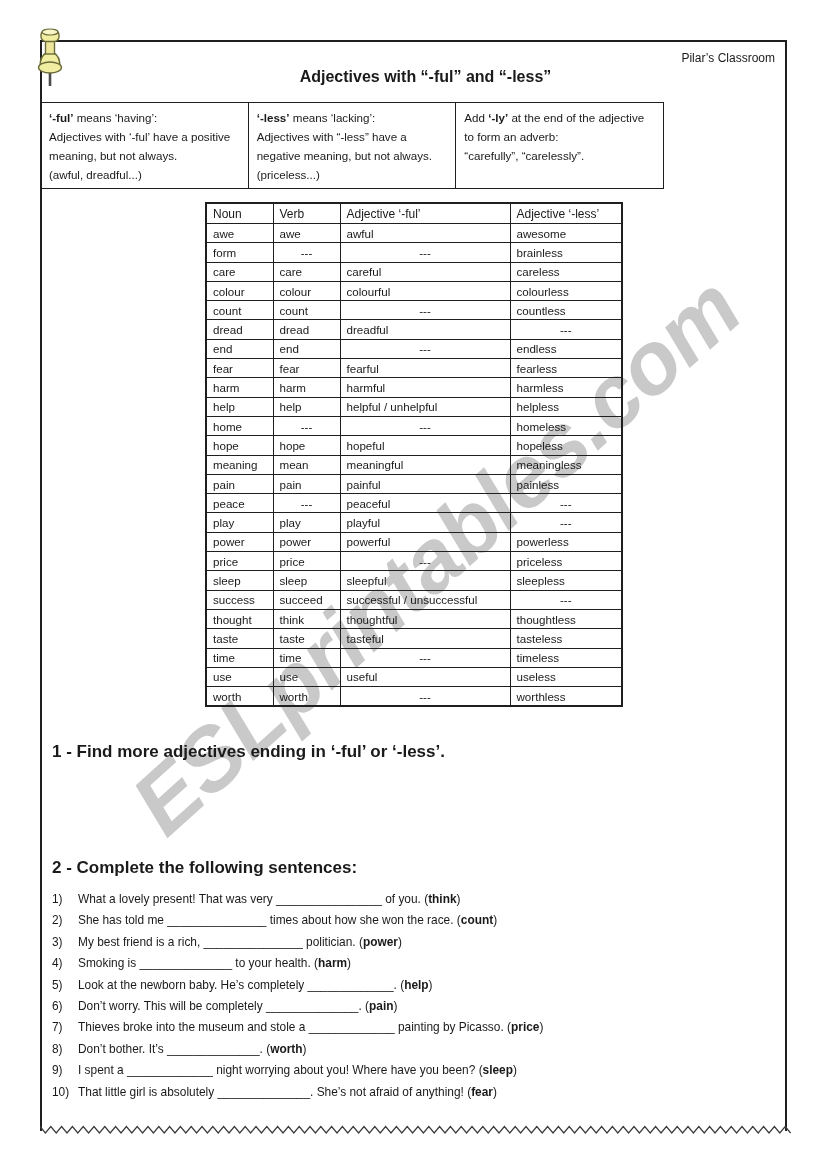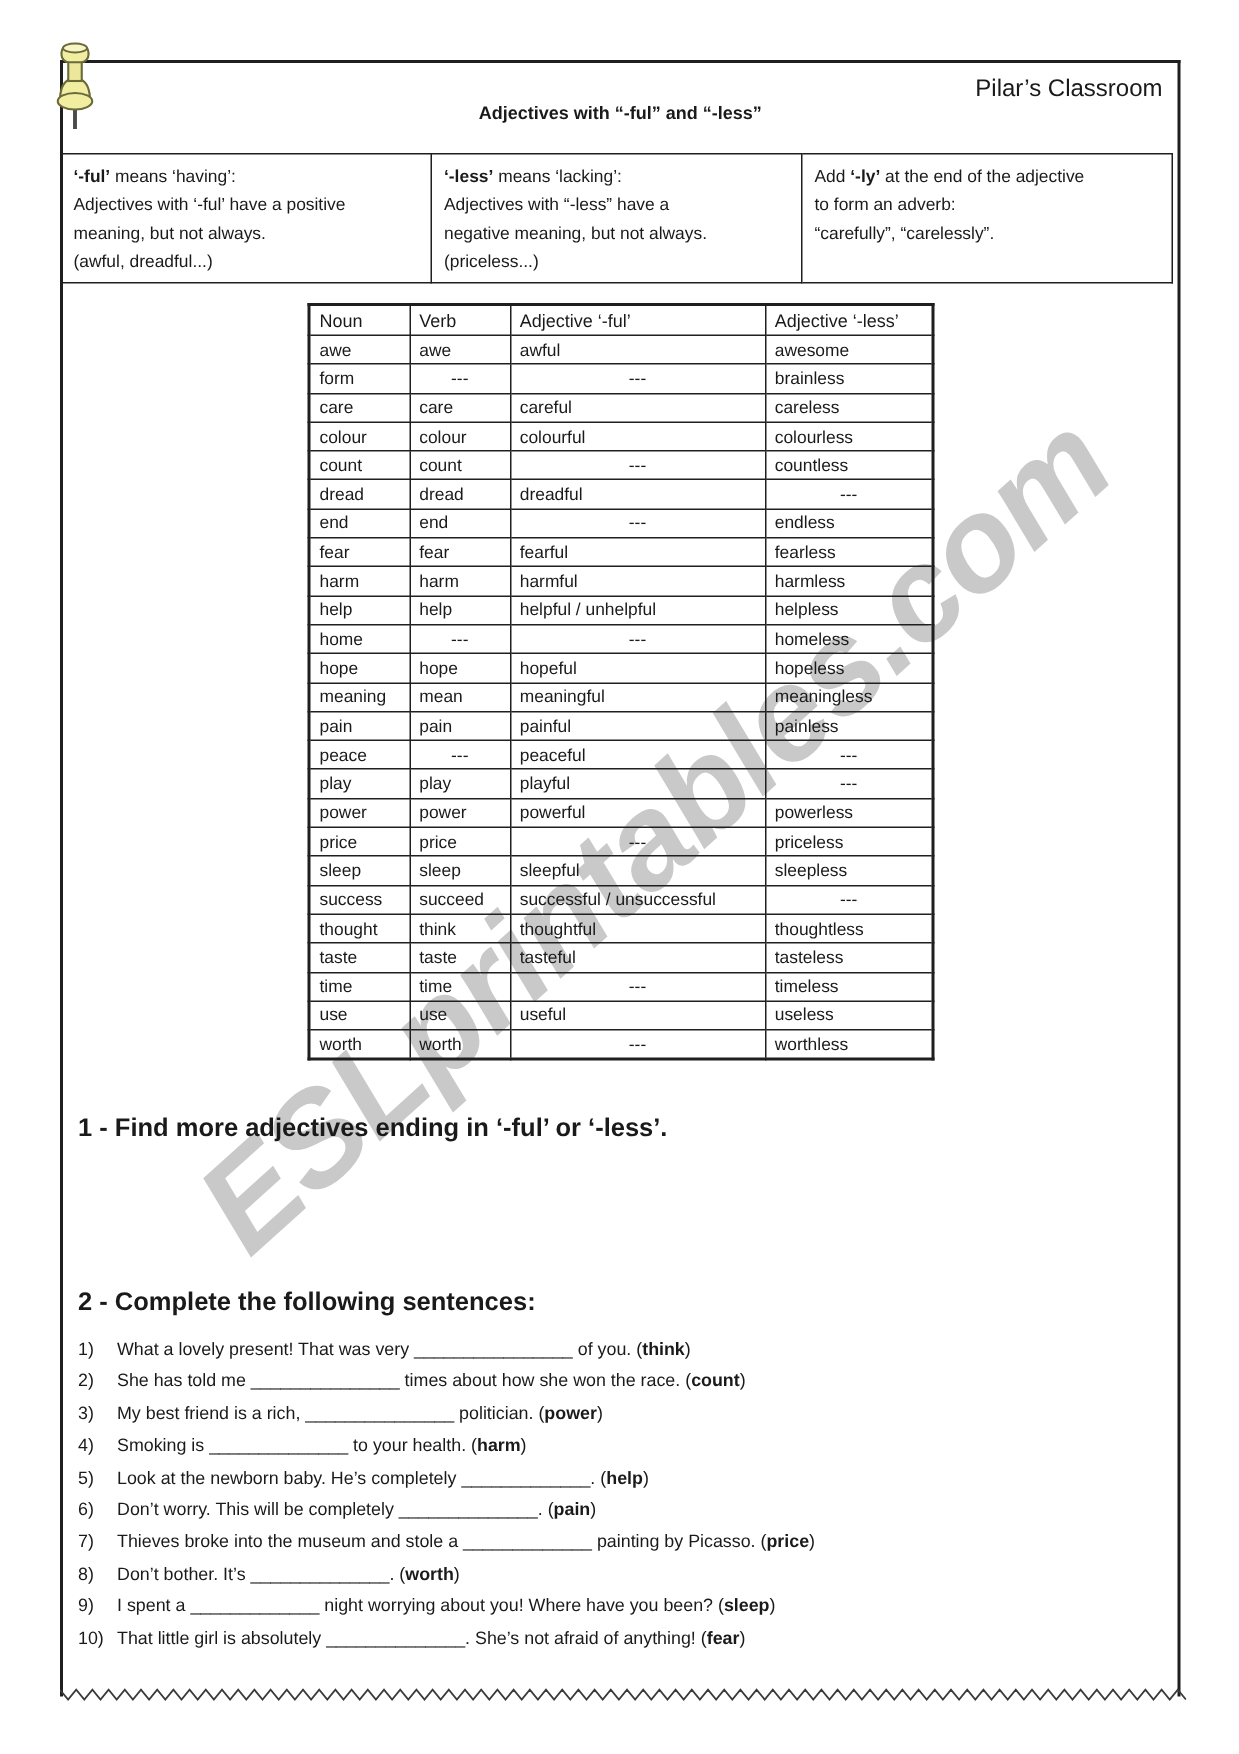--- a/index.html
+++ b/index.html
@@ -12,26 +12,26 @@
     position:absolute;left:436px;top:556px;z-index:0;white-space:nowrap;
     transform:translate(-50%,-50%) rotate(-42deg);
     font-size:88px;font-weight:bold;font-style:italic;letter-spacing:-1px;
     color:#c9c9c9;
   }
   .pushpin{position:absolute;left:34px;top:26px;z-index:3;}
   .page{
     position:absolute;left:40px;top:40px;width:747px;height:1091px;box-sizing:border-box;
     border:2px solid #1f1f1f;border-bottom:none;z-index:1;background:transparent;
   }
-  .classroom{position:absolute;top:9px;right:10px;font-size:16px;}
-  .title{position:absolute;top:26px;left:0;width:100%;margin:0;text-align:center;
-    font-size:12px;font-weight:bold;}
+  .classroom{position:absolute;top:9px;right:10px;font-size:12px;}
+  .title{position:absolute;top:26px;left:12px;width:100%;margin:0;text-align:center;
+    font-size:16px;font-weight:bold;}
   table{border-collapse:collapse;background:transparent;}
   .info{
-    position:absolute;left:-2px;top:60px;width:742px;table-layout:fixed;
+    position:absolute;left:-2px;top:60px;width:624px;table-layout:fixed;
     font-size:11.6px;
   }
   .info td{border:1.5px solid #1f1f1f;vertical-align:top;padding:5px 8px 4px 8px;line-height:19px;}
   .main{
     position:absolute;left:163px;top:160px;width:416px;table-layout:fixed;
     font-size:11.6px;border:2px solid #1f1f1f;
   }
   .main th,.main td{border:1px solid #1f1f1f;padding:1px 6px;height:16.3px;
     text-align:left;vertical-align:middle;overflow:hidden;white-space:nowrap;}
   .main th{font-weight:normal;font-size:12px;height:17px;}

